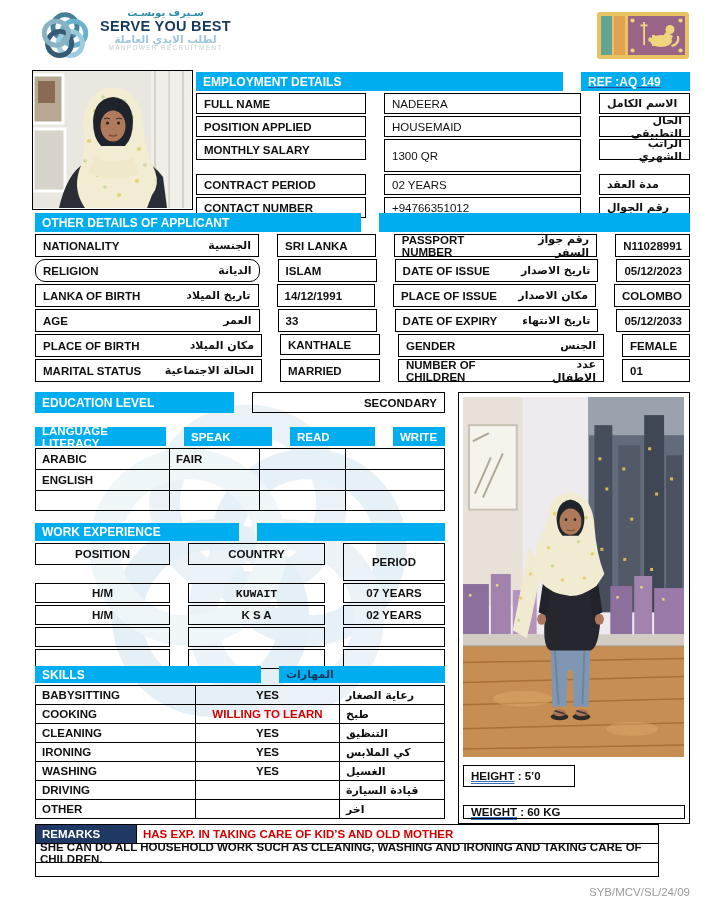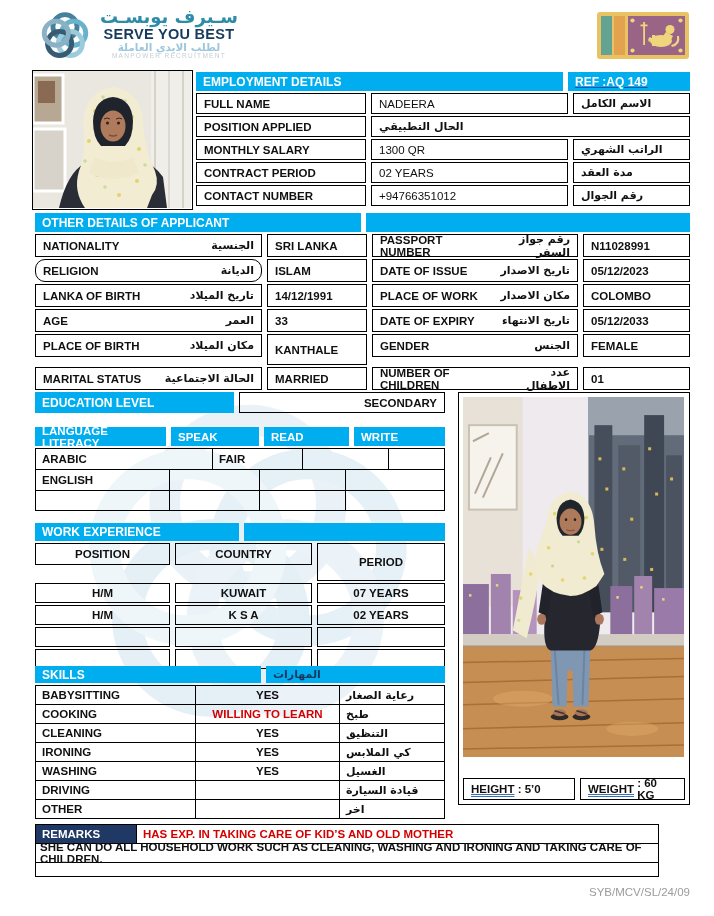--- a/index.html
+++ b/index.html
@@ -1,20 +1,20 @@
 <!DOCTYPE html>
 <html><head>
 <meta charset="utf-8">
 <style>
   html,body{margin:0;padding:0;background:#ffffff;}
   #page{position:relative;width:714px;height:916px;background:#fff;overflow:hidden;
         font-family:"Liberation Sans",sans-serif;font-weight:700;color:#101010;}
   .abs{position:absolute;box-sizing:border-box;}
   
-  .grow{display:flex;gap:5px;margin-bottom:2px;}
+  .grow{display:flex;gap:18px;margin-bottom:2px;}
   .c{border:1.5px solid #000;display:flex;align-items:center;box-sizing:border-box;background:transparent;}
   .cy{background:#00AEEF;color:#fff;display:flex;align-items:center;box-sizing:border-box;}
   .pad{padding:0 7px;}
   .val{font-weight:400;}
   .ar{direction:rtl;font-family:"DejaVu Sans","Liberation Sans",sans-serif;font-size:11px;}
   .sb{justify-content:space-between;}
   .end{justify-content:flex-end;}
   .ctr{justify-content:center;}
   
   .st{border:1.5px solid #000;box-sizing:border-box;background:transparent;}
@@ -50,21 +50,21 @@
     <svg width="58" height="58" viewBox="0 0 60 60">
       <g fill="none" stroke-width="5" opacity="0.88">
         <circle cx="30" cy="21.5" r="12.5" stroke="#2d6f8e"></circle>
         <circle cx="39.0" cy="28.1" r="12.5" stroke="#55a8c4"></circle>
         <circle cx="35.6" cy="38.7" r="12.5" stroke="#8fc6d8"></circle>
         <circle cx="24.4" cy="38.7" r="12.5" stroke="#1b4560"></circle>
         <circle cx="21.0" cy="28.1" r="12.5" stroke="#7aa7bd"></circle>
       </g>
     </svg>
     <div class="logo-text">
-      <div class="ar" style="color:#2e8ca8;font-size:18px;font-weight:700;">سـيرف يوبسـت</div>
+      <div class="ar" style="color:#2e8ca8;font-size:10px;font-weight:700;">سـيرف يوبسـت</div>
       <div style="color:#173a5c;font-size:14.5px;letter-spacing:.3px;">SERVE YOU BEST</div>
       <div class="ar" style="color:#9cc7dc;font-size:10.5px;font-weight:700;">لطلب الايدي العاملة</div>
       <div style="color:#c3ced5;font-size:6.5px;letter-spacing:1.3px;font-weight:400;">MANPOWER RECRUITMENT</div>
     </div>
   </div>
 
   <svg class="abs" style="left:597px;top:12px;" width="92" height="47" viewBox="0 0 92 47">
     <rect x="0" y="0" width="92" height="47" rx="3" fill="#e8c263"></rect>
     <rect x="4" y="4" width="11" height="39" fill="#62a392"></rect>
     <rect x="17" y="4" width="11" height="39" fill="#e2a24f"></rect>
@@ -128,25 +128,26 @@
       <div class="cy pad fs12" style="width:367px;height:19px;">EMPLOYMENT DETAILS</div>
       <div class="cy pad fs12 uline" style="flex:1;height:19px;">REF :AQ 149</div>
     </div>
     <div class="grow">
       <div class="c pad fs11" style="width:170px;height:21px;">FULL NAME</div>
       <div class="c pad fs11 val" style="width:197px;height:21px;">NADEERA</div>
       <div class="c pad ar end" style="flex:1;height:21px;">الاسم الكامل</div>
     </div>
     <div class="grow">
       <div class="c pad fs11" style="width:170px;height:21px;">POSITION APPLIED</div>
+      <div class="c pad fs11 val" style="width:197px;height:21px;">HOUSEMAID</div>
       <div class="c pad ar end" style="flex:1;height:21px;">الحال التطبيقي</div>
     </div>
     <div class="grow">
       <div class="c pad fs11" style="width:170px;height:21px;">MONTHLY SALARY</div>
-      <div class="c pad fs11 val" style="width:197px;height:21px;">1300 QR</div>
+      <div class="c pad fs11 val" style="width:197px;height:33px;">1300 QR</div>
       <div class="c pad ar end" style="flex:1;height:21px;">الراتب الشهري</div>
     </div>
     <div class="grow">
       <div class="c pad fs11" style="width:170px;height:21px;">CONTRACT PERIOD</div>
       <div class="c pad fs11 val" style="width:197px;height:21px;">02 YEARS</div>
       <div class="c pad ar end" style="flex:1;height:21px;">مدة العقد</div>
     </div>
     <div class="grow">
       <div class="c pad fs11" style="width:170px;height:21px;">CONTACT NUMBER</div>
       <div class="c pad fs11 val" style="width:197px;height:21px;">+94766351012</div>
@@ -183,21 +184,21 @@
         </div>
       <div class="c pad fs11" style="flex:1;height:23px;">05/12/2023</div>
     </div>
     <div class="grow">
       <div class="c pad fs11 sb" style="width:227px;height:23px;">
           <span>LANKA OF BIRTH</span>
           <span class="ar">تاريخ الميلاد</span>
         </div>
       <div class="c pad fs11" style="width:100px;height:23px;">14/12/1991</div>
       <div class="c pad fs11 sb" style="width:206px;height:23px;">
-          <span>PLACE OF WORK</span>
+          <span>PLACE OF ISSUE</span>
           <span class="ar">مكان الاصدار</span>
         </div>
       <div class="c pad fs11" style="flex:1;height:23px;">COLOMBO</div>
     </div>
     <div class="grow">
       <div class="c pad fs11 sb" style="width:227px;height:23px;">
           <span>AGE</span>
           <span class="ar">العمر</span>
         </div>
       <div class="c pad fs11" style="width:100px;height:23px;">33</div>
@@ -205,21 +206,21 @@
           <span>DATE OF EXPIRY</span>
           <span class="ar">تاريخ الانتهاء</span>
         </div>
       <div class="c pad fs11" style="flex:1;height:23px;">05/12/2033</div>
     </div>
     <div class="grow">
       <div class="c pad fs11 sb" style="width:227px;height:23px;">
           <span>PLACE OF BIRTH</span>
           <span class="ar">مكان الميلاد</span>
         </div>
-      <div class="c pad fs11" style="width:100px;height:31px;">KANTHALE</div>
+      <div class="c pad fs11" style="width:100px;height:21px;">KANTHALE</div>
       <div class="c pad fs11 sb" style="width:206px;height:23px;">
           <span>GENDER</span>
           <span class="ar">الجنس</span>
         </div>
       <div class="c pad fs11" style="flex:1;height:23px;">FEMALE</div>
     </div>
     <div class="grow">
       <div class="c pad fs11 sb" style="width:227px;height:23px;">
           <span>MARITAL STATUS</span>
           <span class="ar">الحالة الاجتماعية</span>
@@ -241,21 +242,21 @@
   <div class="abs" style="left:35px;top:427px;width:410px;">
     <div class="grow">
       <div class="cy pad fs11" style="width:131px;height:19px;">LANGUAGE LITERACY</div>
       <div class="cy pad fs11" style="width:88px;height:19px;">SPEAK</div>
       <div class="cy pad fs11" style="width:85px;height:19px;">READ</div>
       <div class="cy pad fs11" style="flex:1;height:19px;">WRITE</div>
     </div>
     <div class="st">
       <div class="str">
         <div class="stc fs11" style="width:133px;height:20px;">ARABIC</div>
-        <div class="stc fs11" style="width:90px;height:20px;margin-left:43px;">FAIR</div>
+        <div class="stc fs11" style="width:90px;height:20px;">FAIR</div>
         <div class="stc fs11" style="width:86px;height:20px;"></div>
         <div class="stc fs11" style="flex:1;height:20px;"></div>
       </div>
       <div class="str">
         <div class="stc fs11" style="width:133px;height:20px;">ENGLISH</div>
         <div class="stc fs11" style="width:90px;height:20px;"></div>
         <div class="stc fs11" style="width:86px;height:20px;"></div>
         <div class="stc fs11" style="flex:1;height:20px;"></div>
       </div>
       <div class="str">
@@ -272,21 +273,21 @@
       <div class="cy pad fs12" style="width:204px;height:18px;">WORK EXPERIENCE</div>
       <div class="cy" style="flex:1;height:18px;"></div>
     </div>
     <div class="grow">
       <div class="c fs11 ctr" style="width:135px;height:22px;">POSITION</div>
       <div class="c fs11 ctr" style="width:137px;height:22px;">COUNTRY</div>
       <div class="c fs11 ctr" style="flex:1;height:38px;">PERIOD</div>
     </div>
     <div class="grow">
       <div class="c fs11 ctr" style="width:135px;height:20px;">H/M</div>
-      <div class="c fs11 ctr" style="width:137px;height:20px;">KUWAIT</div>
+      <div class="c fs11 ctr" style="width:137px;height:20px;font-family:Liberation Mono, monospace;">KUWAIT</div>
       <div class="c fs11 ctr" style="flex:1;height:20px;">07 YEARS</div>
     </div>
     <div class="grow">
       <div class="c fs11 ctr" style="width:135px;height:20px;">H/M</div>
       <div class="c fs11 ctr" style="width:137px;height:20px;">K S A</div>
       <div class="c fs11 ctr" style="flex:1;height:20px;">02 YEARS</div>
     </div>
     <div class="grow">
       <div class="c fs11 ctr" style="width:135px;height:20px;"></div>
       <div class="c fs11 ctr" style="width:137px;height:20px;"></div>
@@ -425,21 +426,21 @@
           <circle cx="116" cy="144" r="1.6"></circle>
           <circle cx="90" cy="168" r="1.6"></circle>
           <circle cx="56" cy="222" r="1.6"></circle>
         </g>
       <path d="M108 102 Q121 104 122 120 Q122 132 116 138 L100 138 Q94 132 94 120 Q95 104 108 102 Z" fill="#20242b"></path>
       <ellipse cx="108" cy="124" rx="11" ry="13" fill="#ad7a5c"></ellipse>
       <circle cx="103.5" cy="122" r="1.3" fill="#291f1a"></circle>
         <circle cx="112.5" cy="122" r="1.3" fill="#291f1a"></circle>
       <path d="M104 132 q4 2 8 0" stroke="#7e4f3c" stroke-width="1.2" fill="none"></path>
     </svg>
-    <div class="grow" style="margin-top:17px;margin-bottom:0;">
+    <div class="grow" style="margin-top:4px;margin-bottom:0;flex-direction:column;">
       <div class="c pad fs11" style="width:112px;height:22px;">
         <span class="dunderline" style="text-decoration:underline double #3b6fb5;">HEIGHT</span>&nbsp;<span>: 5’0</span>
       </div>
       <div class="c pad fs11" style="flex:1;height:22px;">
         <span style="text-decoration:underline double #3b6fb5;">WEIGHT</span>&nbsp;<span>: 60 KG</span>
       </div>
     </div>
   </div>
 
   <div class="abs st" style="left:35px;top:824px;width:624px;">

